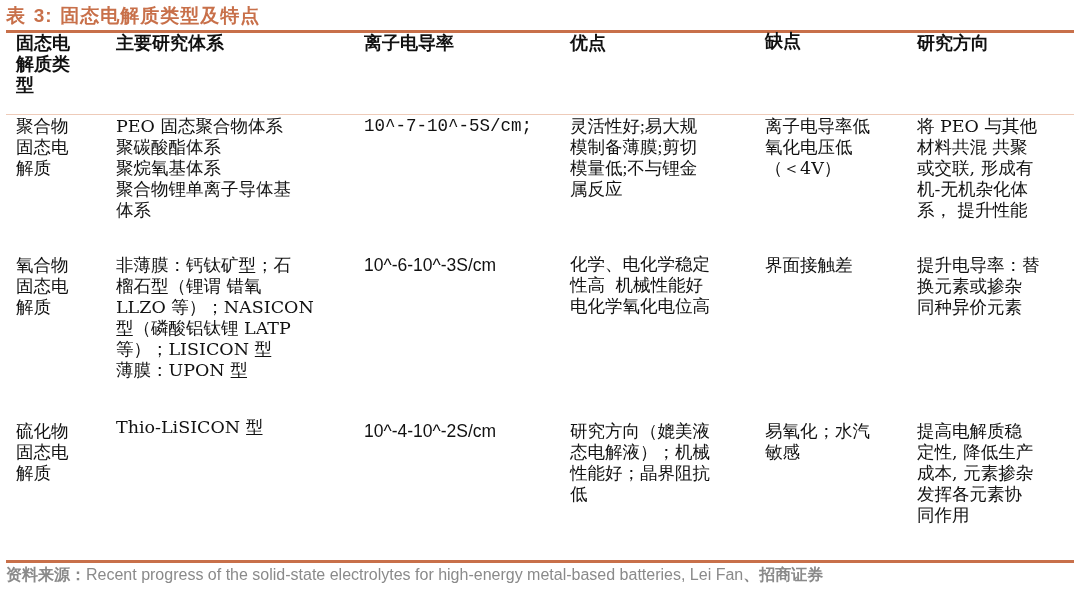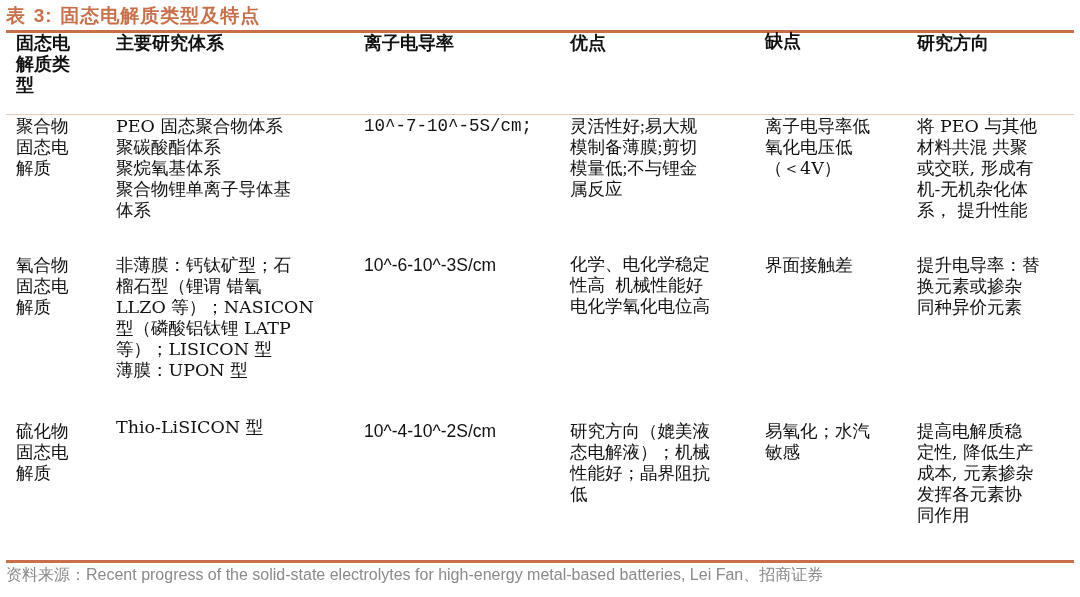--- a/index.html
+++ b/index.html
@@ -75,20 +75,21 @@
       position: absolute;
       left: 6px;
       top: 565px;
       font-size: 16px;
       color: #8a8a8a;
       white-space: nowrap;
       font-family: "Liberation Sans", sans-serif;
     }
     .source .cn {
       font-family: "DejaVu Serif", serif;
+      font-weight: bold;
     }
   </style>
 </head>
 <body>
 
 <div class="title"><span>表 </span><span class="num">3:</span><span> 固态电解质类型及特点</span></div>
 
 <div class="rule-top"></div>
 
 <div>

